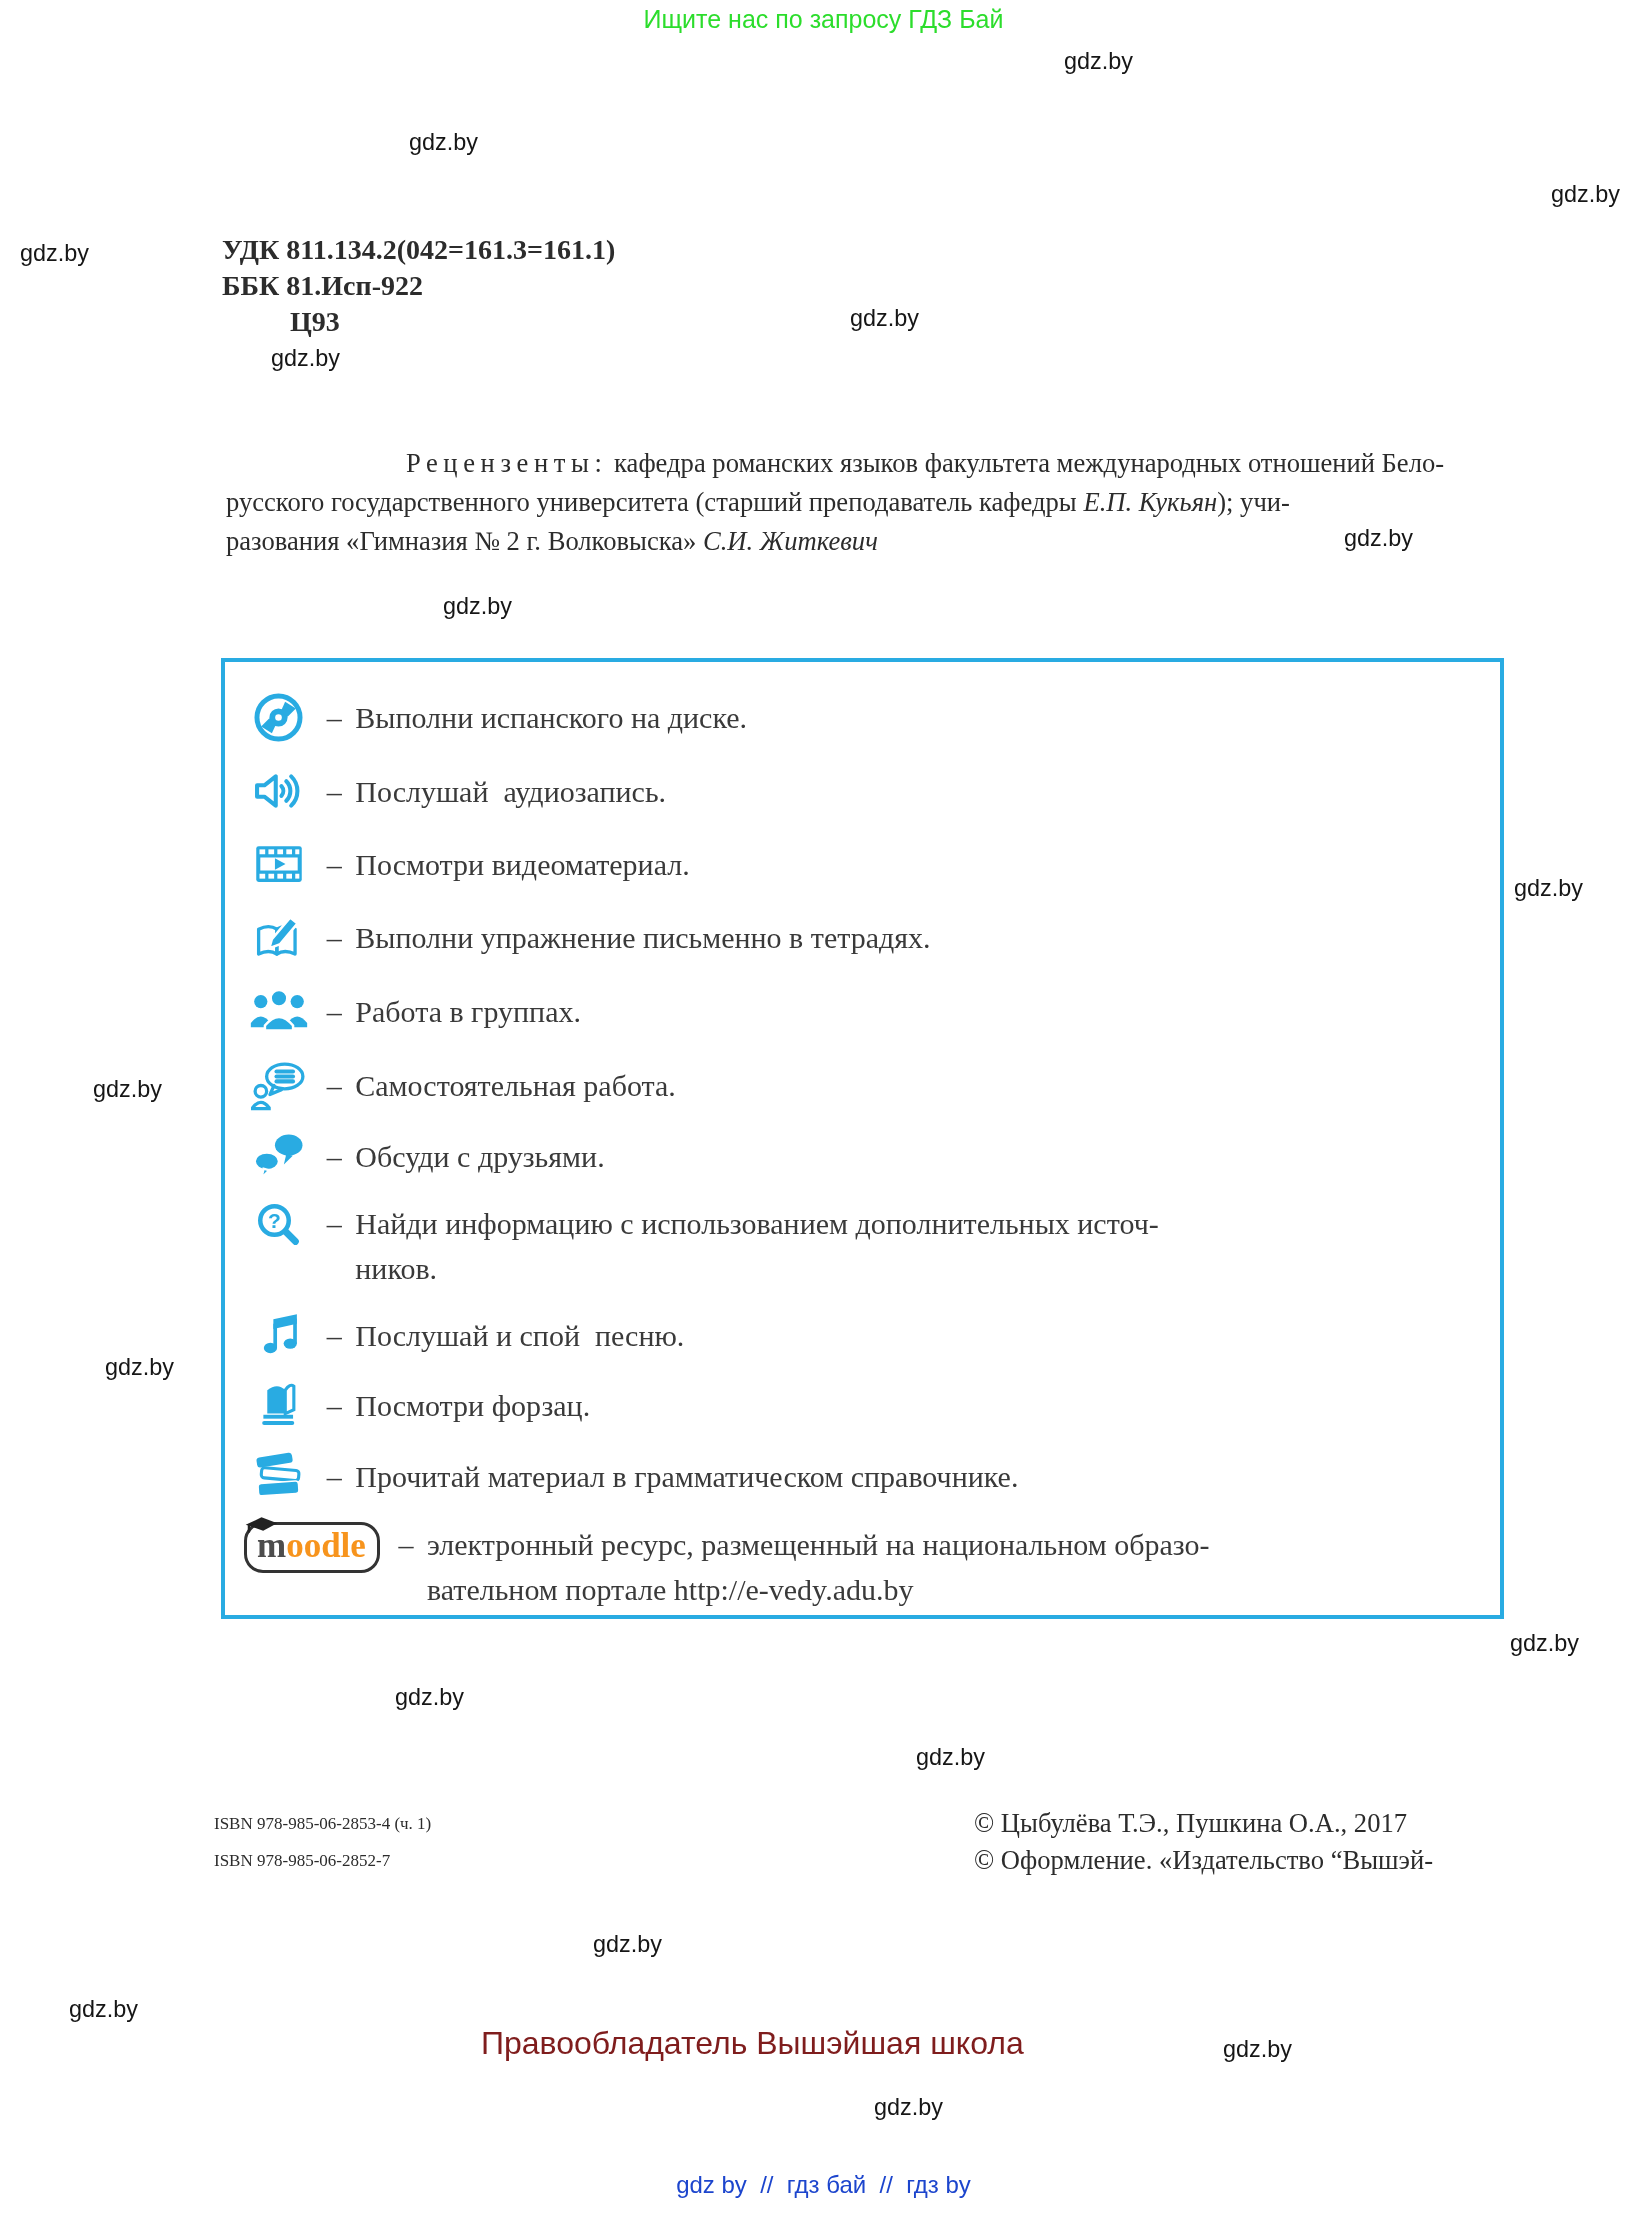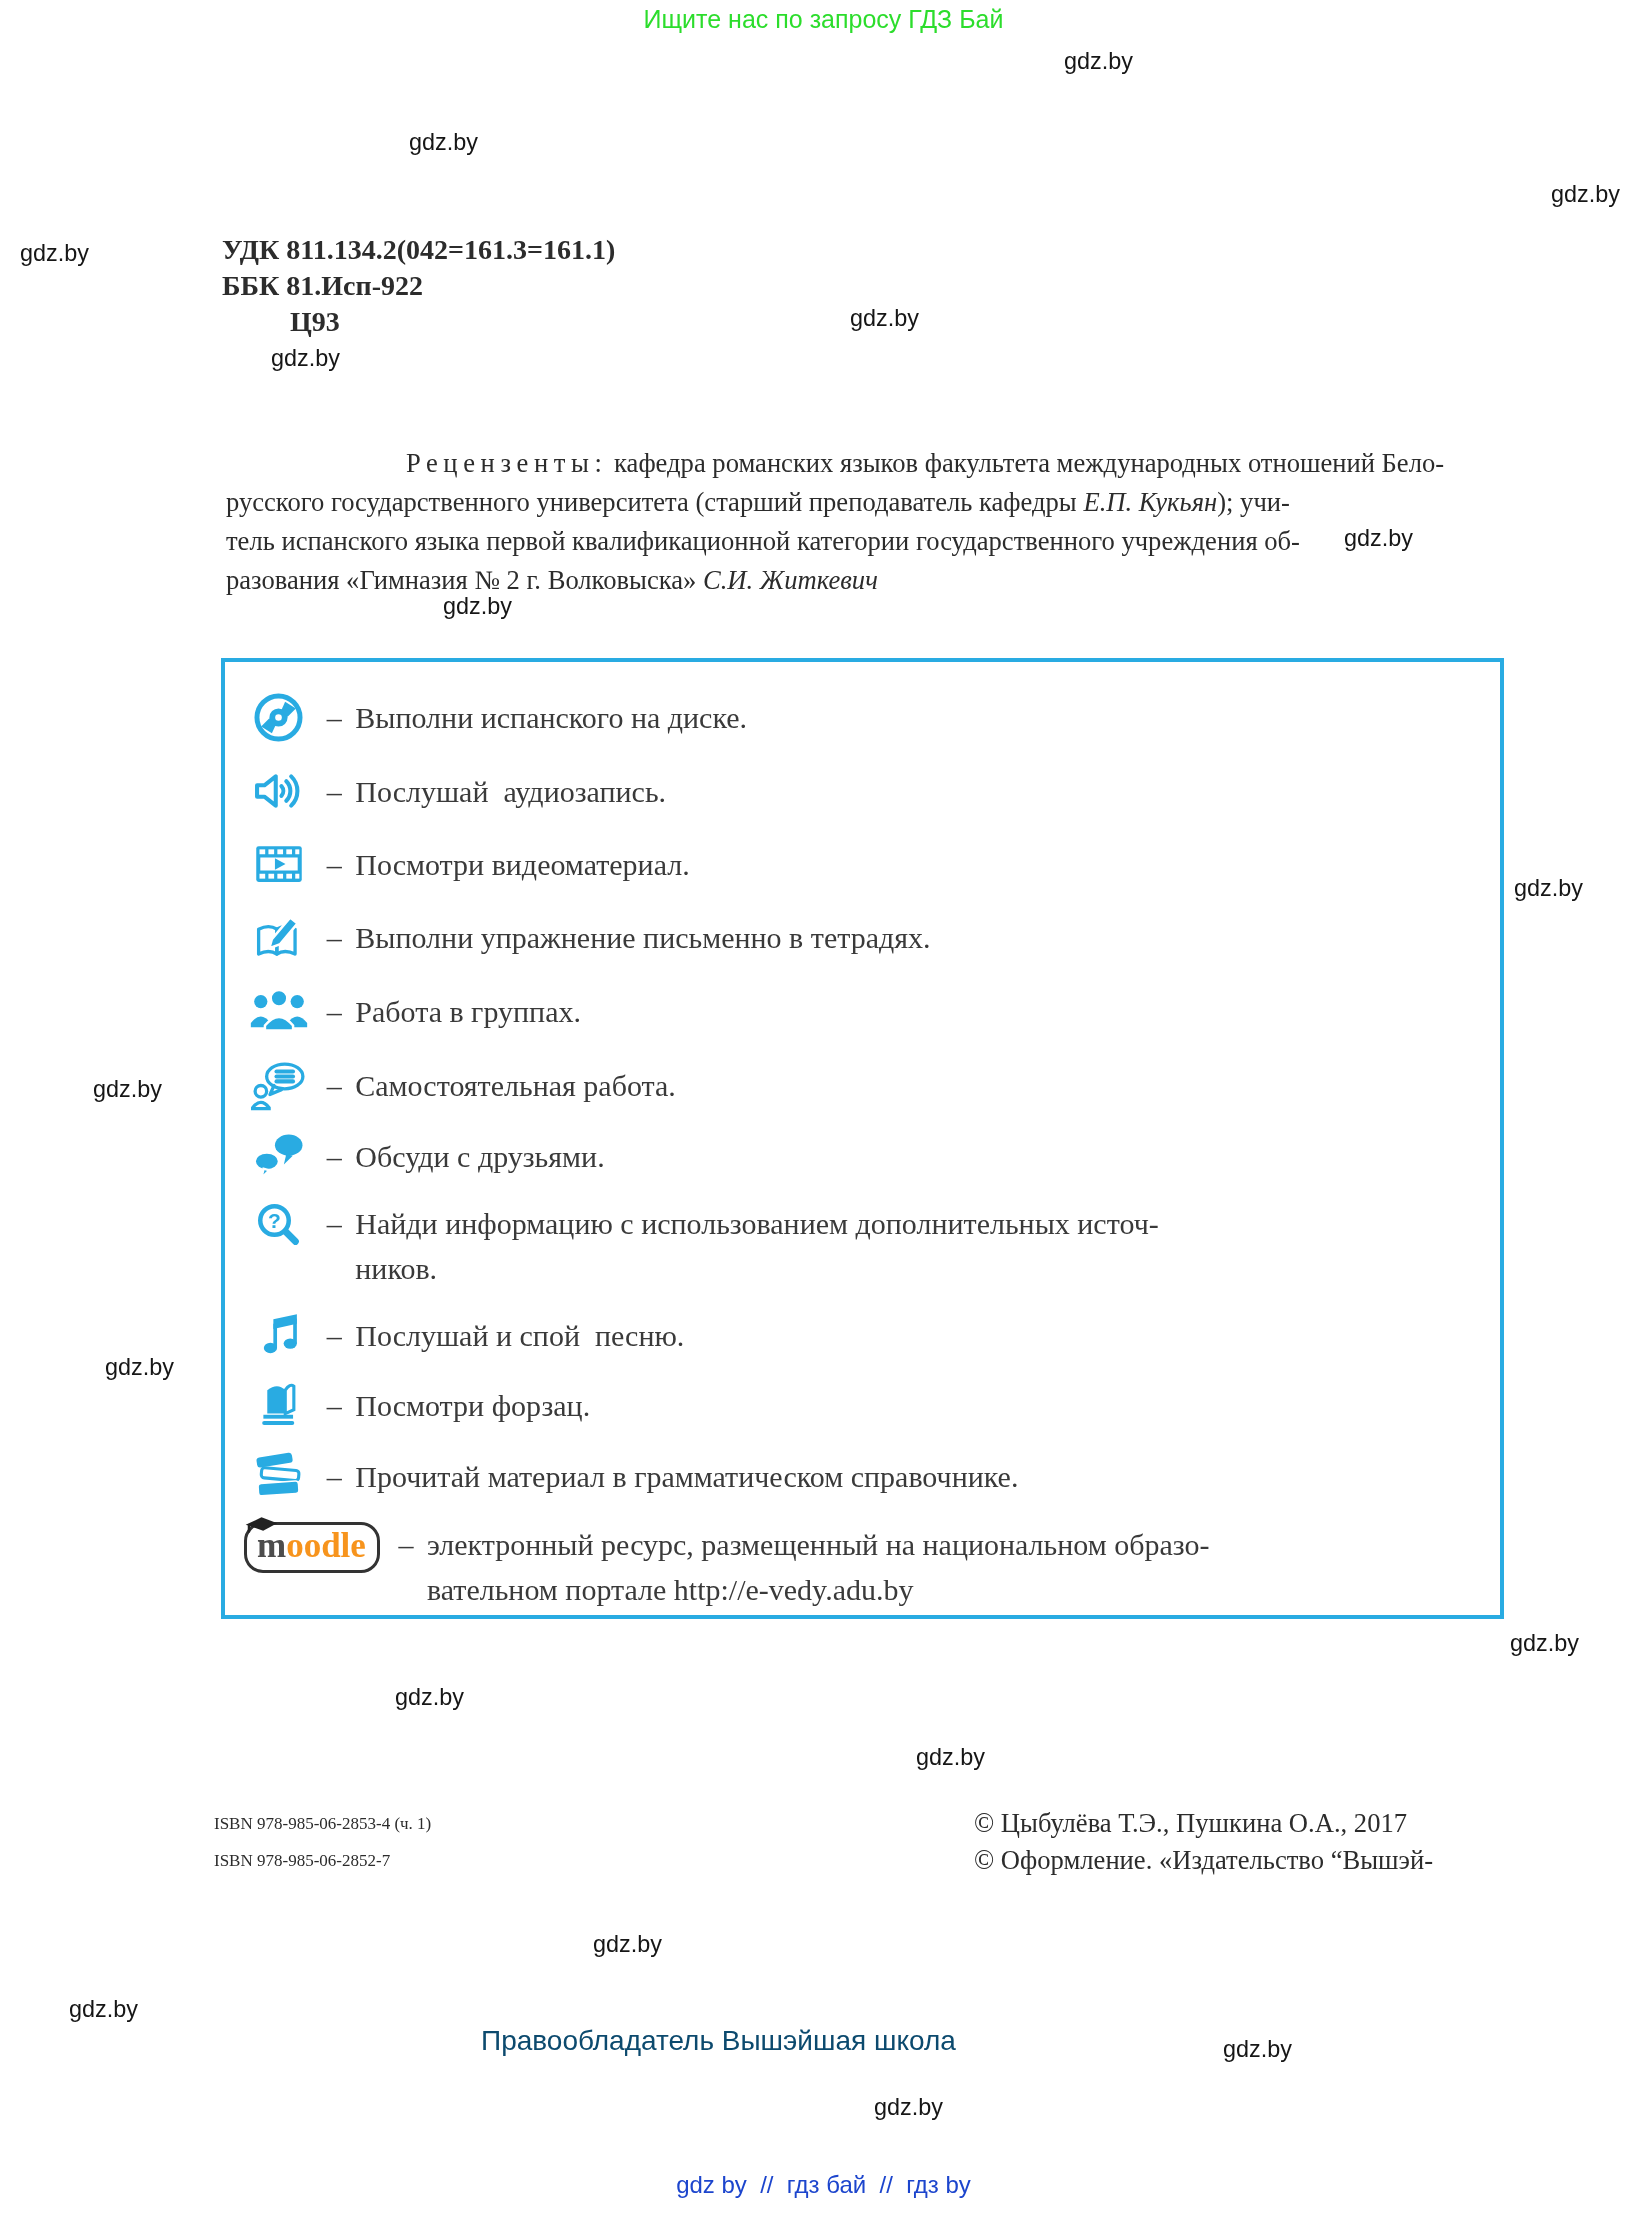--- a/index.html
+++ b/index.html
@@ -60,21 +60,21 @@
     position:absolute; left:214px; top:1805px; font-weight:normal;
     font-size:17px; line-height:37px; color:#2c2c2c; white-space:nowrap;
   }
   .copyright {
     position:absolute; left:974px; top:1805px;
     font-size:26.6px; line-height:37px; color:#2c2c2c; white-space:nowrap;
   }
   .copyright .indent { padding-left:37px; }
   .rights {
     position:absolute; left:481px; top:2025px;
-    font-family:"Liberation Sans", sans-serif; font-size:28px; color:#0c4a6e; white-space:nowrap;text-align:right;
+    font-family:"Liberation Sans", sans-serif; font-size:32px; color:#7f1d1d; white-space:nowrap;text-align:right;
   }
   .bottom-links {
     position:absolute; top:2171px; left:50%; transform:translateX(-50%);
     font-family:"Liberation Sans", sans-serif; font-size:24px; color:#1c45cd; white-space:pre;
   }
 </style>
 </head>
 <body>
 
 <div class="promo">Ищите нас по запросу ГДЗ Бай</div>
@@ -107,21 +107,20 @@
 
 <div class="imprint">
   <div>УДК 811.134.2(042=161.3=161.1)</div>
   <div>ББК 81.Исп-922</div>
   <div class="code">Ц93</div>
 </div>
 
 <div class="reviewers" id="reviewers">
     <div class="rev-line first"><span class="seg-spaced">Рецензенты:</span><span class="seg-plain"> кафедра романских языков факультета международных отношений Бело-</span></div>
     <div class="rev-line"><span class="seg-plain">русского государственного университета (старший преподаватель кафедры </span><span class="seg-italic">Е.П. Кукьян</span><span class="seg-plain">); учи-</span></div>
-    <div class="rev-line"><span class="seg-plain">тель испанского языка первой квалификационной категории государственного учреждения об-</span></div>
     <div class="rev-line"><span class="seg-plain">разования «Гимназия № 2 г. Волковыска» </span><span class="seg-italic">С.И. Житкевич</span></div>
   </div>
 
 <div class="legend" id="legend">
     <div class="legend-row">
       <div class="icon-cell">
         <svg viewBox="0 0 64 64" width="53" height="53">
     <circle cx="32" cy="32" r="26" fill="none" stroke="currentColor" stroke-width="6"></circle>
     <circle cx="32" cy="32" r="11" fill="currentColor"></circle>
     <circle cx="32" cy="32" r="4" fill="#ffffff"></circle>

